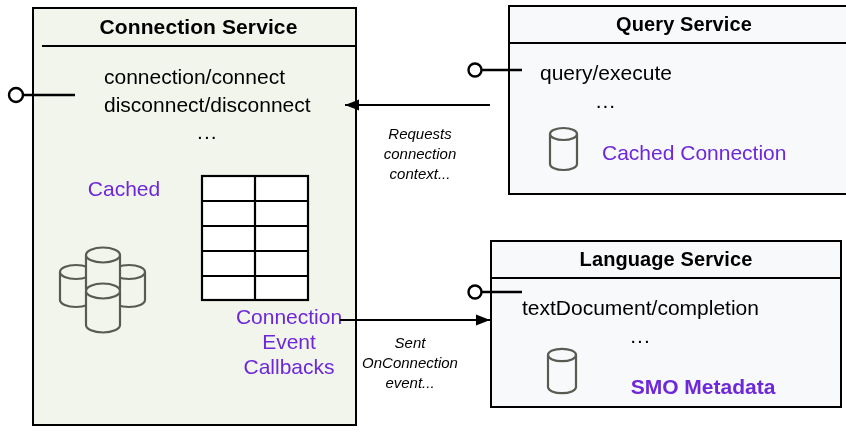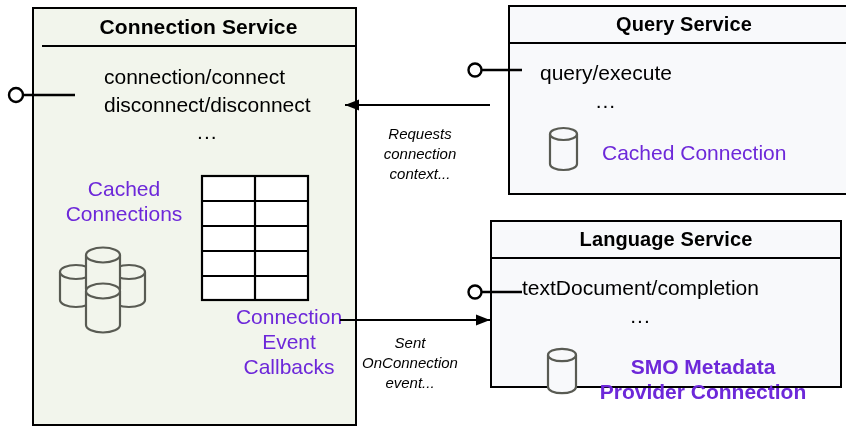--- a/index.html
+++ b/index.html
@@ -71,21 +71,21 @@
   }
   #query-service .hdr {
     height: 37px;
     font-size: 20px;
     background: #f8f9fb;
   }
 
   
   #language-service {
     left: 490px;
-    top: 220px;
+    top: 240px;
     width: 352px;
     height: 168px;
     background: #f8f9fb;
   }
   #language-service .hdr {
     height: 37px;
     font-size: 20px;
     background: #f8f9fb;
   }
 
@@ -143,21 +143,20 @@
     <div class="body">
 
       <div class="op-list" style="left:31px; top:16px;margin-left:39px;">
         <span class="op-line">connection/connect</span>
         <span class="op-line">disconnect/disconnect</span>
         <span class="op-ellipsis">...</span>
       </div>
 
       <div class="cap-label" style="left:10px; top:130px; width:160px;">
         <span class="op-line">Cached</span>
-        <span class="op-line">Connections</span>
       </div>
 
       <div class="cap-label" style="left:168px; top:258px; width:174px;">
         <span class="op-line">Connection</span>
         <span class="op-line">Event</span>
         <span class="op-line">Callbacks</span>
       </div>
 
     </div>
   </div>
@@ -180,21 +179,20 @@
     <div class="hdr">Language Service</div>
     <div class="body">
 
       <div class="op-list" style="left:30px; top:15px;">
         <span class="op-line">textDocument/completion</span>
         <span class="op-ellipsis">...</span>
       </div>
 
       <div class="cap-label" style="left:80px; top:96px; width:262px;font-weight:bold;">
         <span class="op-line">SMO Metadata</span>
-        <span class="op-line">Provider Connection</span>
       </div>
 
     </div>
   </div>
 
   <div class="edge-label" style="left:365px; top:124px; width:110px;">
     <span class="op-line">Requests</span>
     <span class="op-line">connection</span>
     <span class="op-line">context...</span>
   </div>

